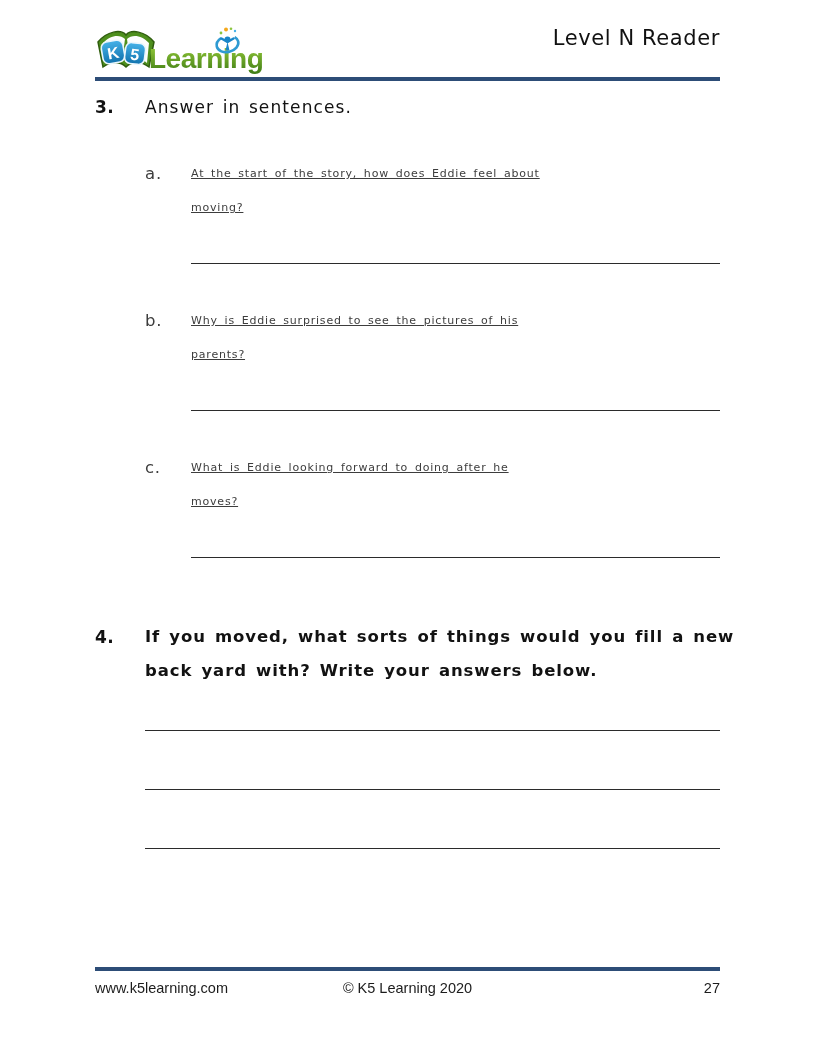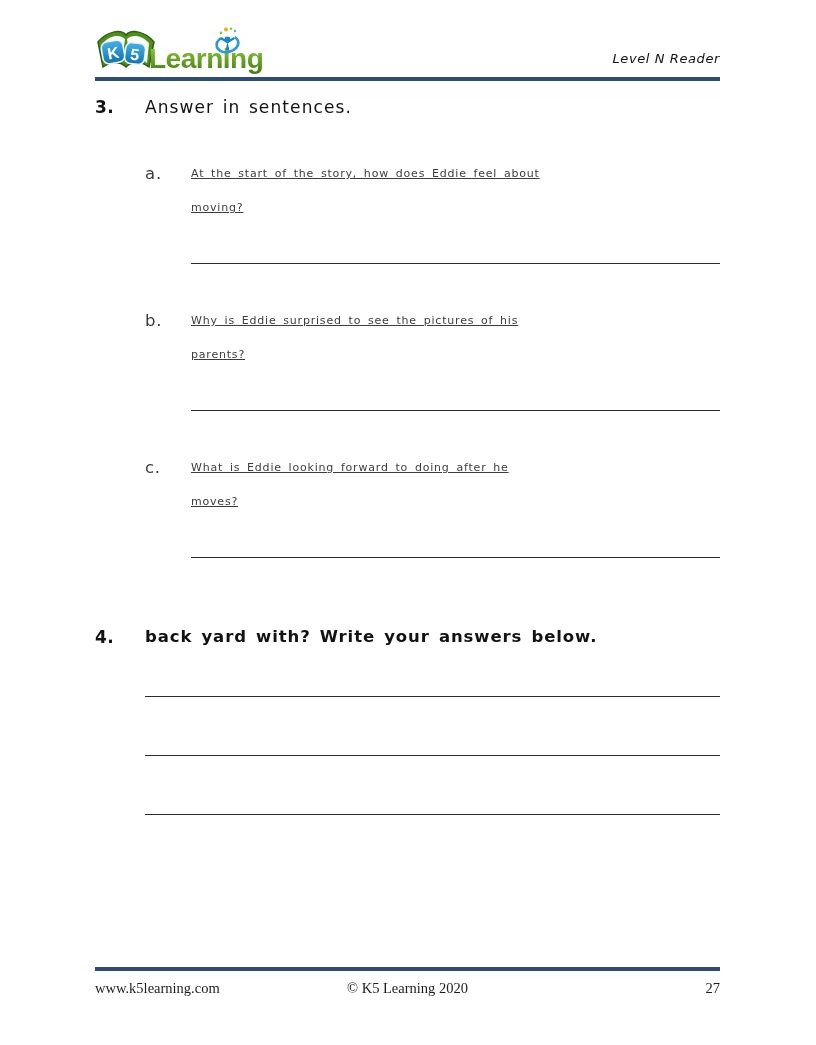--- a/index.html
+++ b/index.html
@@ -11,25 +11,24 @@
     color:#3d3d3d;
     overflow:hidden;
   }
   
   .header{
     position:absolute;top:26px;left:95px;width:625px;
     display:flex;justify-content:space-between;align-items:flex-end;
   }
   .logo{display:block;}
   .header-right{
-    font-style:italic;
-    font-size:13px;
+    font-size:21px;
     letter-spacing:.6px;
     color:#111;
-    padding-bottom:10px;
+    padding-bottom:26px;
   }
   .header-rule{
     position:absolute;top:77px;left:95px;width:625px;height:3.5px;
     background:var(--navy,#2d4d77);
   }
   
   .content{position:absolute;top:96px;left:95px;width:625px;}
   .qrow{display:flex;}
   .qnum{
     flex:0 0 50px;
@@ -66,21 +65,21 @@
   .q4-line.first{margin-top:42px;}
   .q4-line.rest{margin-top:58px;}
   
   .footer-rule{
     position:absolute;top:967px;left:95px;width:625px;height:3.5px;
     background:var(--navy,#2d4d77);
   }
   .footer-row{
     position:absolute;top:980px;left:95px;width:625px;
     display:grid;grid-template-columns:1fr auto 1fr;align-items:center;
-    font-family:Liberation Serif, serif;
+    font-family:Liberation Sans, sans-serif;
     font-size:14.5px;color:#1c1c1c;
   }
   .footer-left{text-align:left;}
   .footer-center{text-align:center;}
   .footer-right{text-align:right;}
 </style>
 </head>
 <body>
 
 <div class="page">
@@ -160,20 +159,21 @@
       <div class="sub-text">
         <div>What is Eddie looking forward to doing after he</div>
         <div>moves?</div>
       </div>
     </div>
     <div class="answer-line"></div>
 
     <div class="qrow q4">
       <div class="qnum" style="line-height:34px;">4.</div>
       <div class="q4-text">
+        <div>If you moved, what sorts of things would you fill a new</div>
         <div>back yard with? Write your answers below.</div>
       </div>
     </div>
     <div class="q4-lines">
       <div class="q4-line first"></div>
       <div class="q4-line rest"></div>
       <div class="q4-line rest"></div>
     </div>
 
   </div>

